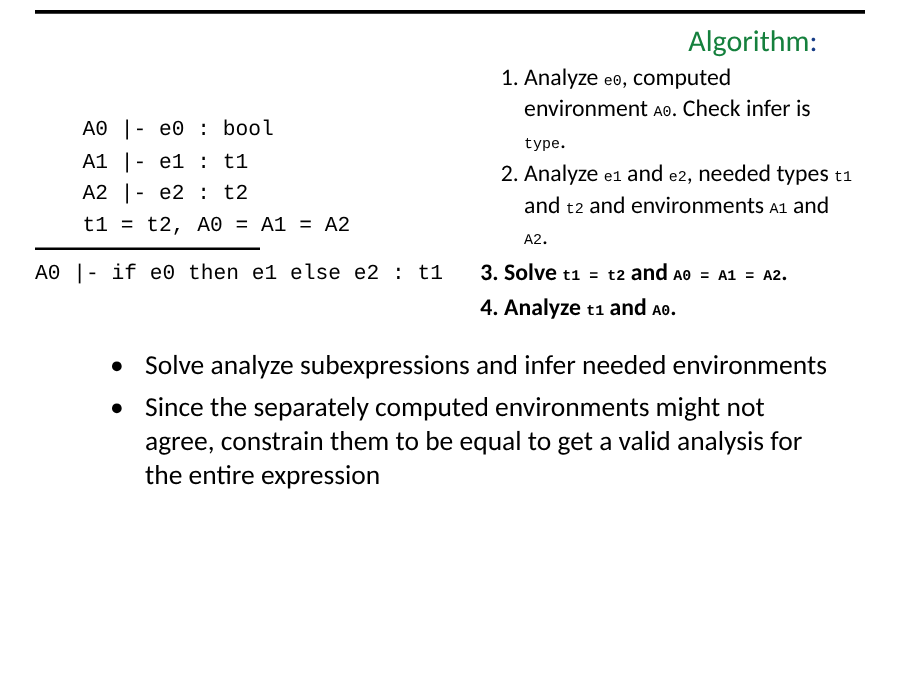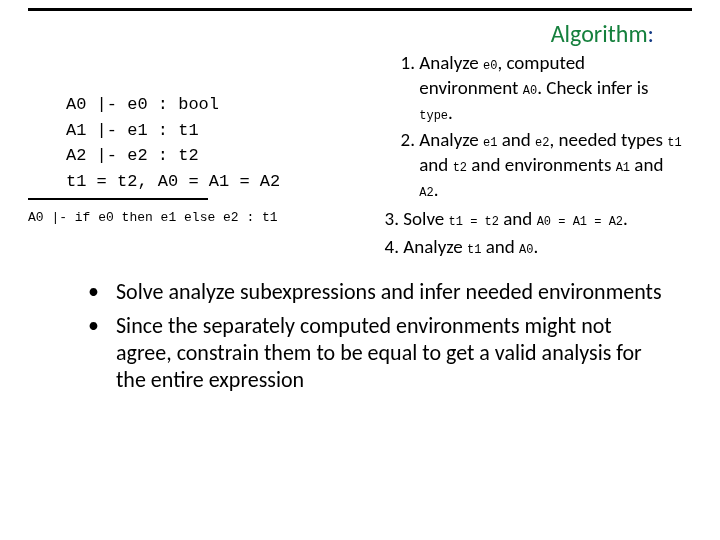--- a/index.html
+++ b/index.html
@@ -54,21 +54,21 @@
   }
   .code-block {
     font-family: "Courier New", monospace;
     font-size: 17px;
     line-height: 1.5;
     white-space: pre;
     padding-left: 38px;
   }
   .deriv-last {
     font-family: "Courier New", monospace;
-    font-size: 13px;
+    font-size: 17px;
     white-space: pre;
     padding-top: 4px;
   }
   .right-col {
     flex: 1;
     padding-right: 10px;
   }
   ol.algo {
     margin: 0;
     padding-left: 24px;
@@ -84,20 +84,21 @@
     display: flex;
     align-items: flex-start;
     gap: 6px;
     margin-top: 2px;
   }
   .lower-left {
     flex: 0 0 52%;
   }
   .lower-right {
     flex: 1;
+    font-weight: bold;
   }
   ol.algo2 {
     margin: 0;
     padding-left: 24px;
     line-height: 1.32;
     font-size: 19px;
   }
   ol.algo2 li { margin-bottom: 2px; }
   .bullets {
     margin: 18px 20px 0 60px;

